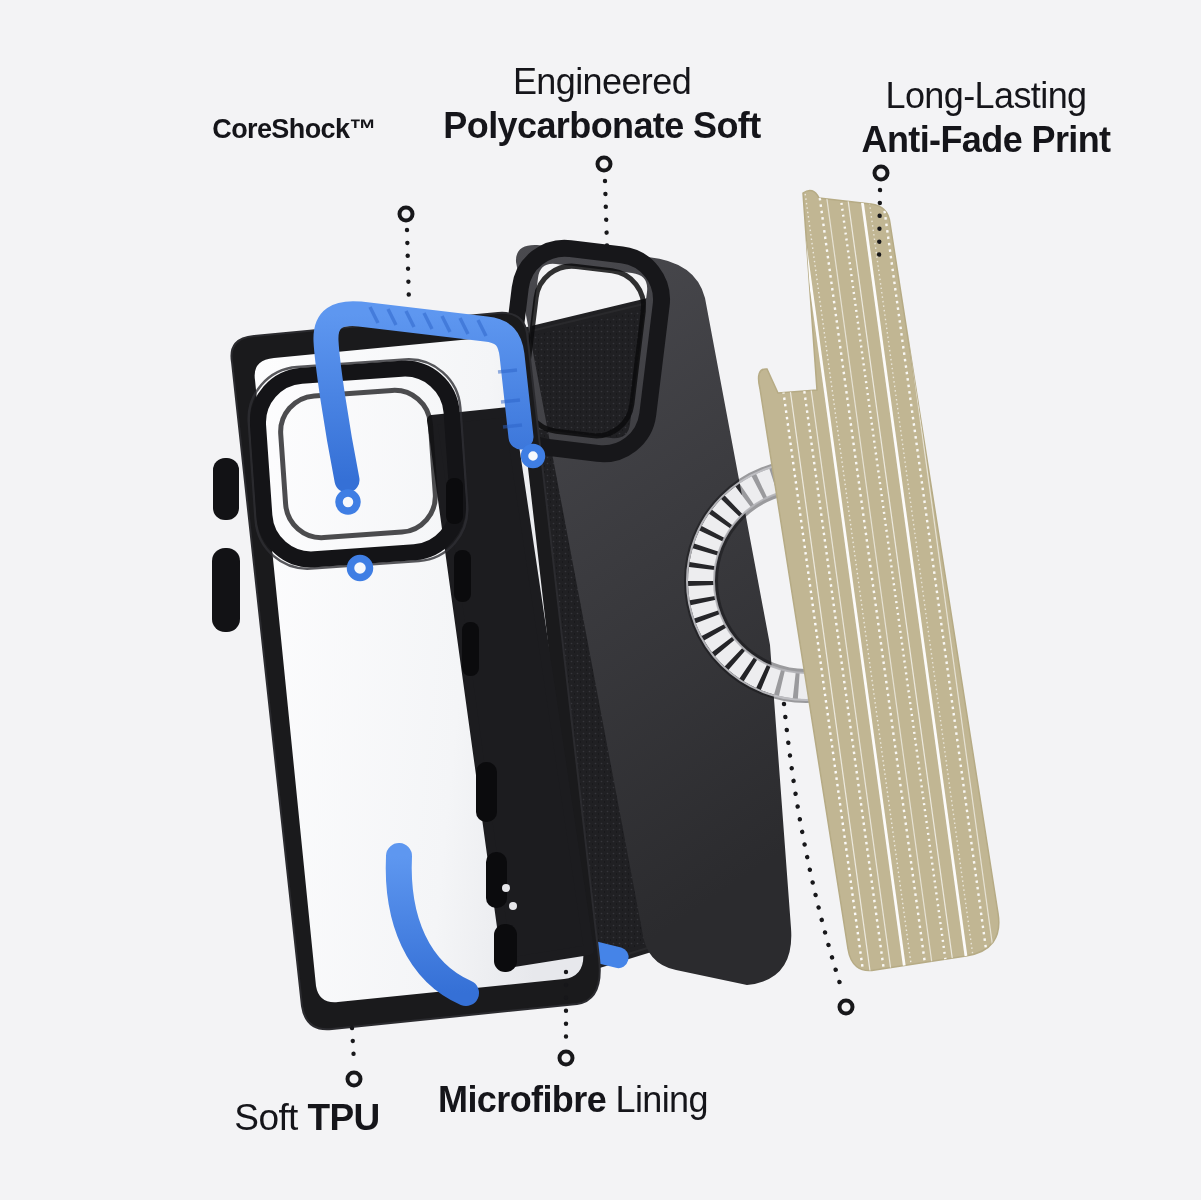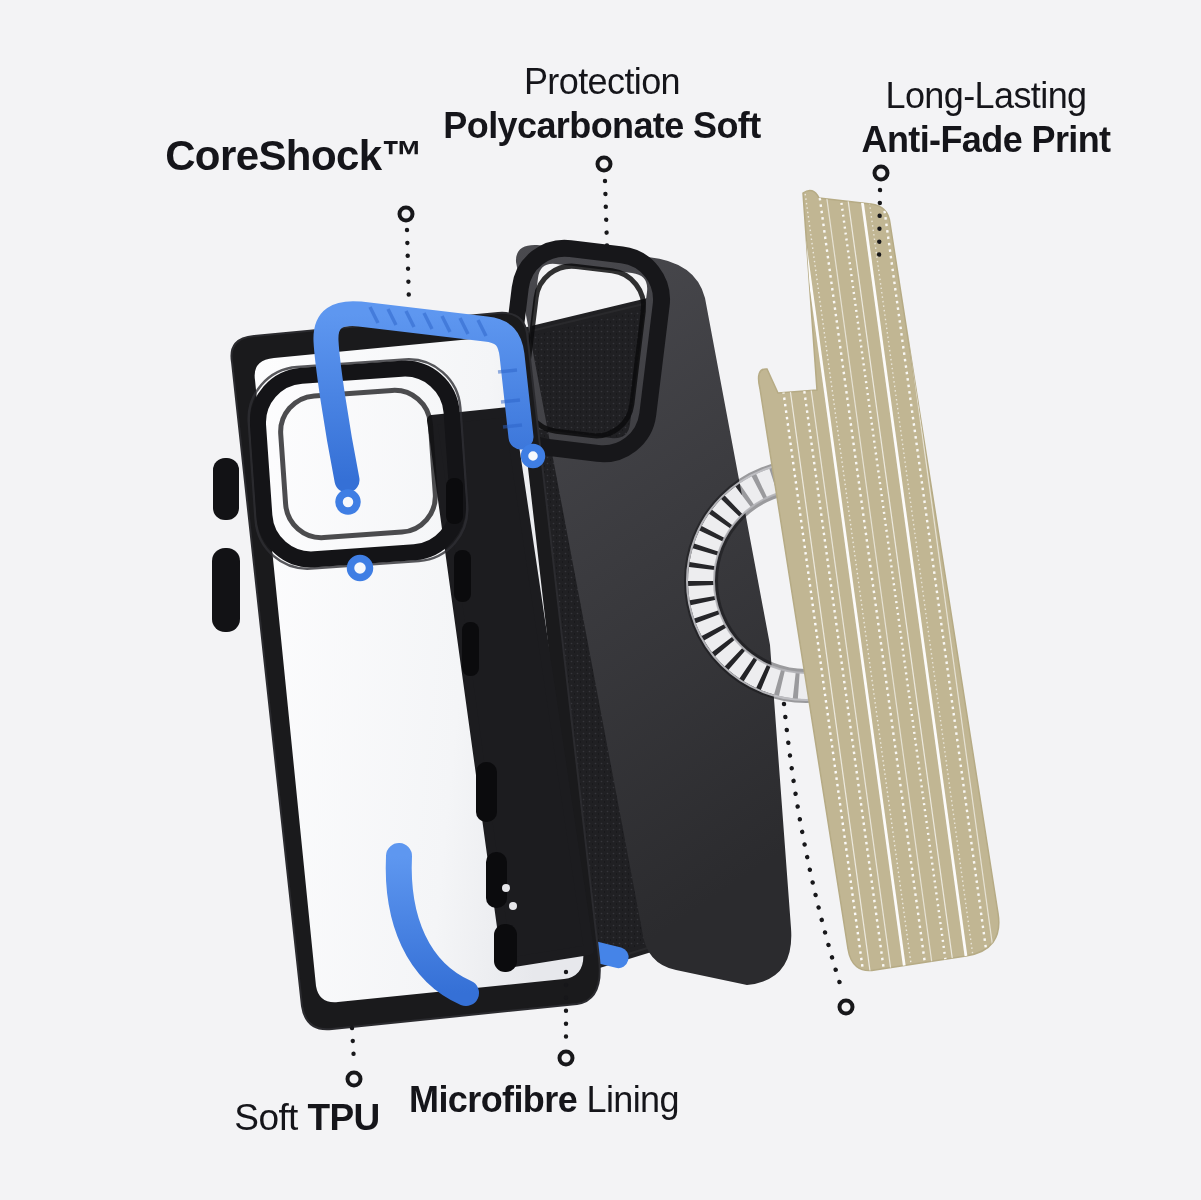--- a/index.html
+++ b/index.html
@@ -2,21 +2,21 @@
 <html><head>
 <meta charset="utf-8">
 <style>
   html,body{margin:0;padding:0;background:#f3f3f5;}
   .stage{position:relative;width:1201px;height:1200px;background:#f3f3f5;overflow:hidden;
          font-family:"Liberation Sans","DejaVu Sans",sans-serif;}
   .stage svg{position:absolute;left:0;top:0;}
   .callout{position:absolute;transform:translateX(-50%);text-align:center;
            font-size:36px;line-height:44px;letter-spacing:-0.6px;color:#15151a;white-space:nowrap;}
   .callout .b{font-weight:700;}
-  .co-a{font-size:42px;line-height:41px;margin-top:26px;}
+  .co-a{font-size:27px;line-height:41px;}
   .co-d{font-size:37px;}
 </style>
 </head>
 <body>
 
 <div class="stage">
 
 <svg width="1201" height="1200" viewBox="0 0 1201 1200">
   <defs>
     <linearGradient id="shellG" x1="0" y1="0" x2="0.25" y2="1">
@@ -158,35 +158,35 @@
     <circle cx="566" cy="1058" r="6.5"></circle>
     <circle cx="846" cy="1007" r="6.5"></circle>
   </g>
 </svg>
 
   <div class="callout co-a" style="left:294px;top:109px">
     <div class="b">CoreShock™</div>
   </div>
 
   <div class="callout" style="left:602px;top:60px">
-    <div>Protection</div>
+    <div>Engineered</div>
     <div class="b">Polycarbonate Soft</div>
   </div>
 
   <div class="callout" style="left:986px;top:74px">
     <div>Long-Lasting</div>
     <div class="b">Anti-Fade Print</div>
   </div>
 
   <div class="callout co-d" style="left:307px;top:1096px">
     <div>
       <span>Soft </span><span class="b">TPU</span>
     </div>
   </div>
 
-  <div class="callout" style="left:544px;top:1078px">
+  <div class="callout" style="left:573px;top:1078px">
     <div>
       <span class="b">Microfibre</span><span> Lining</span>
     </div>
   </div>
 
 
 </div>
 
 </body></html>

